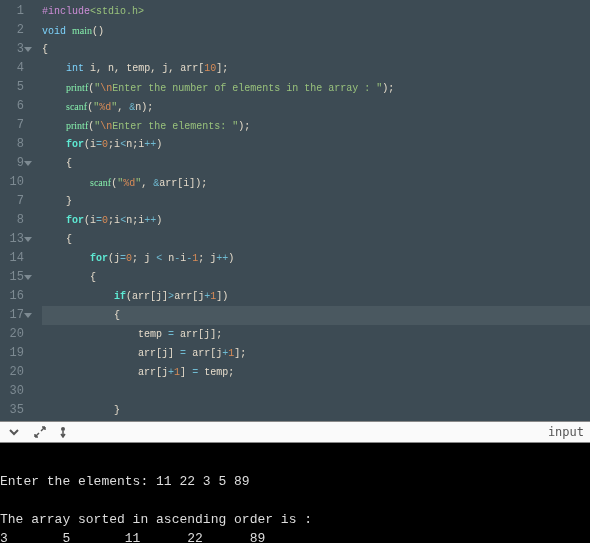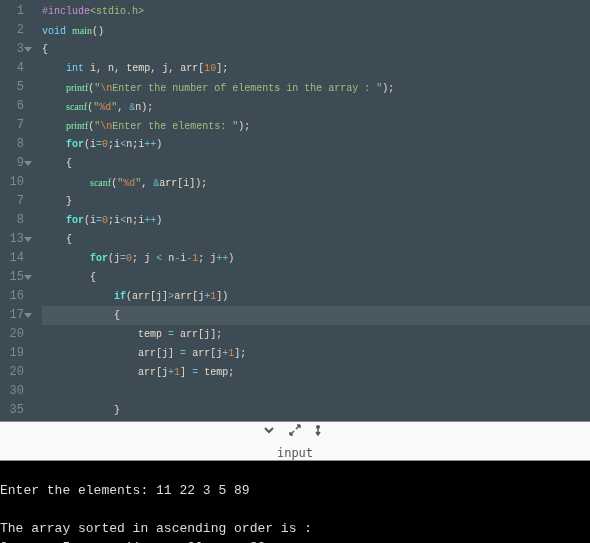--- a/index.html
+++ b/index.html
@@ -55,41 +55,40 @@
   .tok-num { color: #d98c57; }
   .tok-str { color: #99c27c; }
   .tok-esc { color: #d98c57; }
   .tok-ident { color: #e6dccb; }
   .tok-punc { color: #e6dccb; }
   .tok-op { color: #6fbad1; }
   .tok-incfile { color: #99c27c; }
   .tok-preproc { color: #cc8dd6; }
 
   .toolbar {
-    height: 40px;
+    height: 22px;
     background: #fafafa;
     color: #555;
     display: flex;
     align-items: center;
     justify-content: space-between;
     padding: 0 6px;
     font-size: 12px;
     border-top: 1px solid #888;
     border-bottom: 1px solid #888;
-    flex-direction: column;
   }
   .tool-left { display:flex; gap:10px; align-items:center; }
   .tool-icon { display:inline-flex; align-items:center; justify-content:center; width:16px; height:16px; }
   .tool-right { font-family: Consolas, monospace; font-size:12px; color:#555; }
 
   .terminal {
     background: #000;
     color: #ddd;
     height: 100px;
-    padding: 1px 4px 4px 0;
+    padding: 10px 4px 4px 0;
     font-family: Consolas, "Courier New", monospace;
     font-size: 13px;
     line-height: 19px;
     white-space: pre;
   }
 </style>
 </head>
 <body>
 
 <div class="editor">

